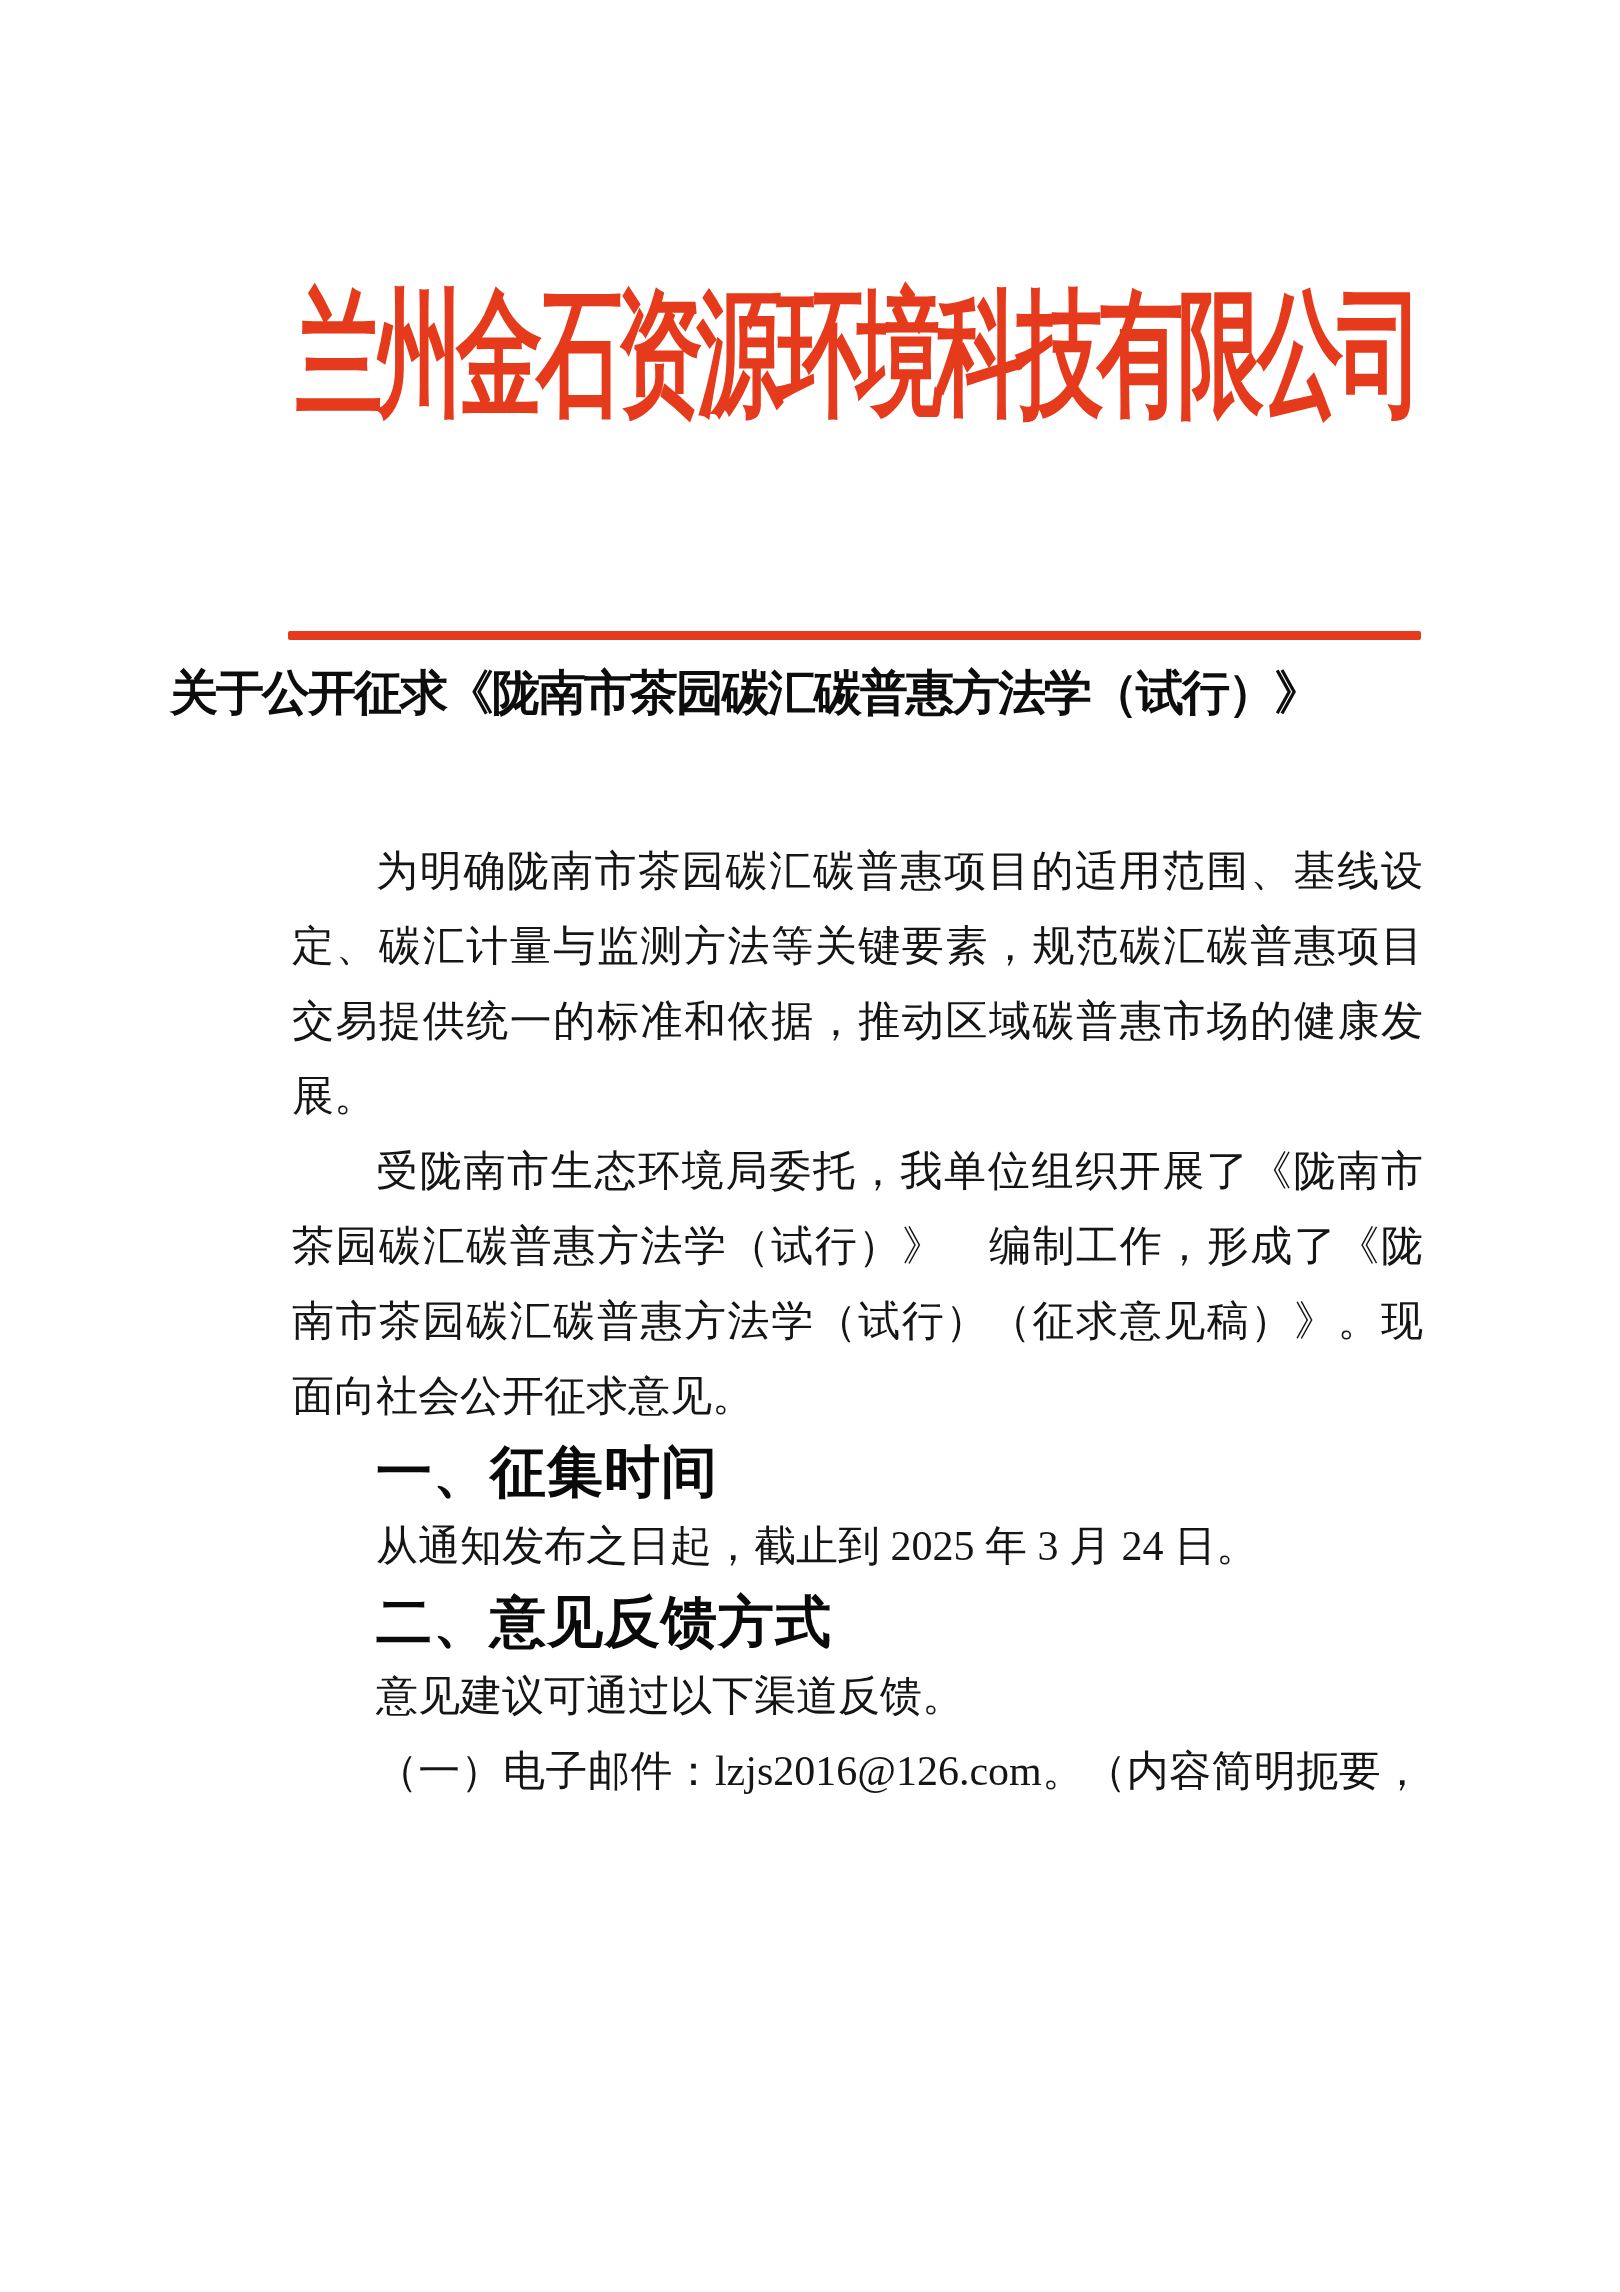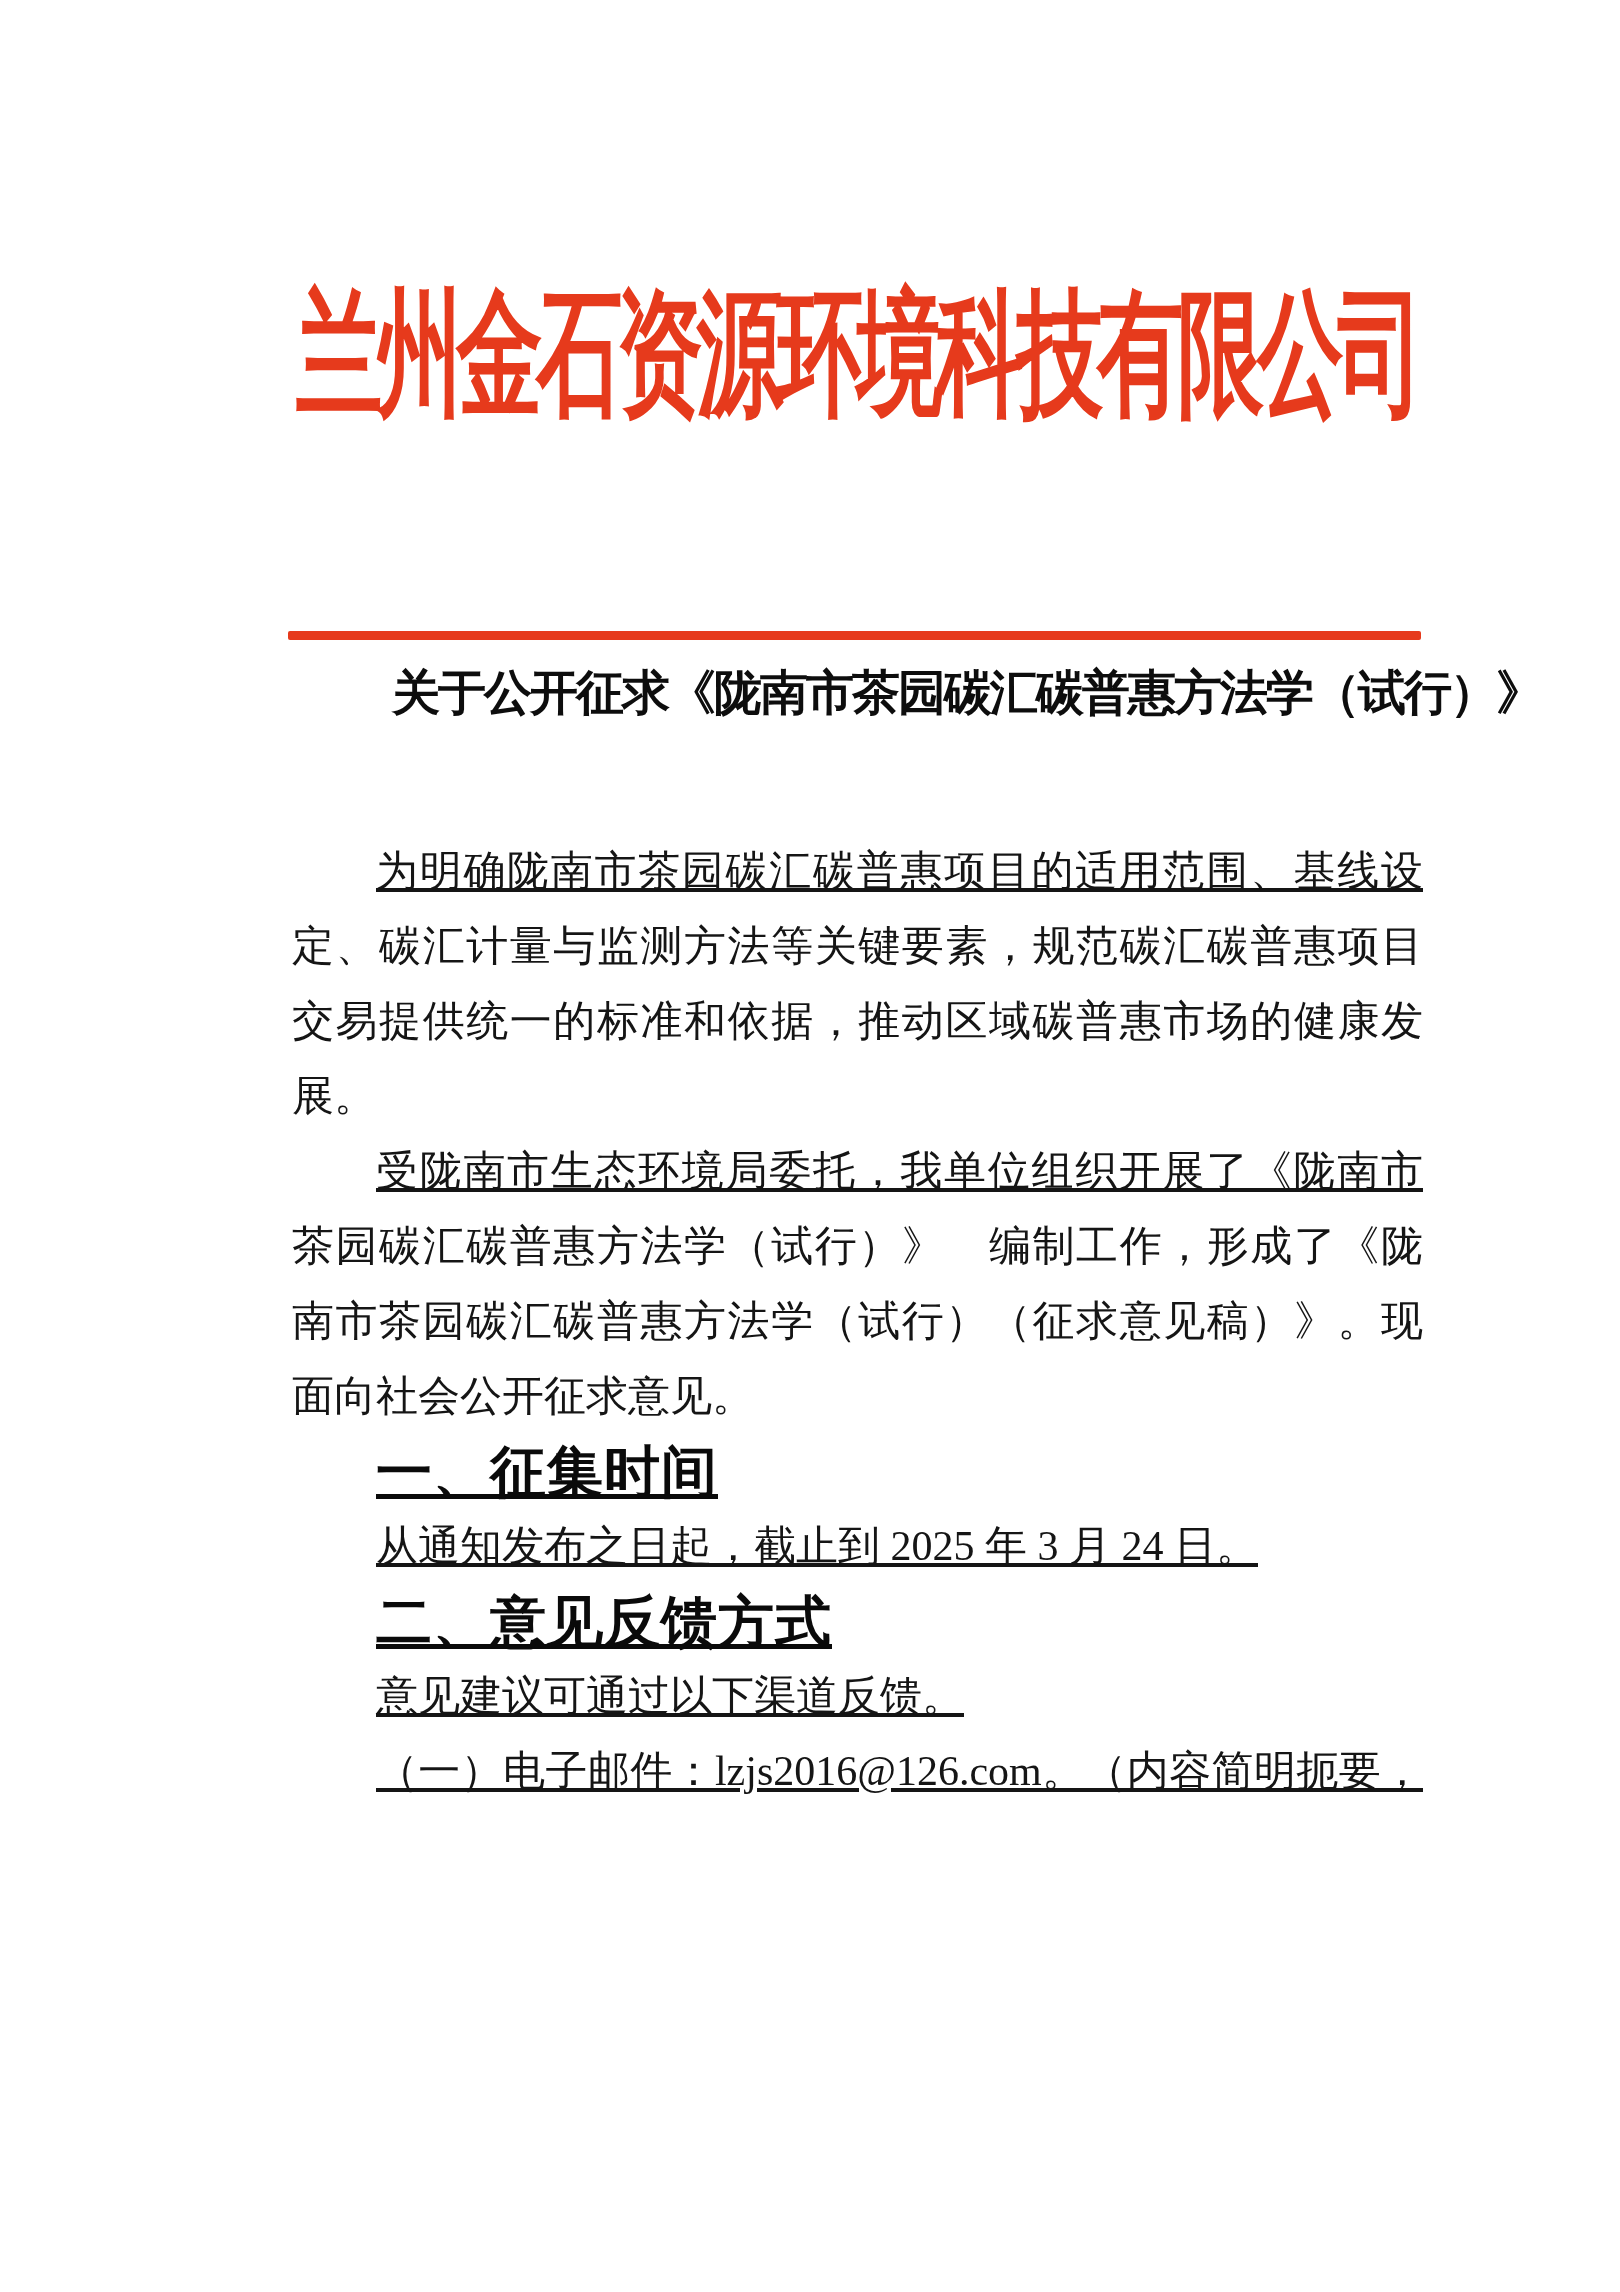--- a/index.html
+++ b/index.html
@@ -39,21 +39,21 @@
     top: 631px; left: 241px;
     width: 1133px; height: 8.8px;
     background: var(--accent);
     border-radius: 2px;
   }
 
   
   .doc-title {
     position: absolute;
     top: 650px; left: 123px; width: 1372px;
-    text-align: right;
+    text-align: left;
     font-weight: bold;
     font-size: 48px;
     line-height: 86px;
     letter-spacing: -2px;
     color: #0d0d0d;
     white-space: nowrap;
   }
 
   
   .body-block {
@@ -67,21 +67,21 @@
     font-size: 42px;
     white-space: nowrap;
     color: var(--ink);
   }
   .line.fill {
     text-align: justify;
     text-align-last: justify;
     text-justify: inter-character;
     white-space: normal;
   }
-  .line.indent { padding-left: 84px; text-decoration: underline; }
+  .line.indent { padding-left: 84px; }
   .line.heading {
     font-family: "Liberation Sans", "DejaVu Sans", sans-serif;
     font-weight: 700;
     font-size: 56px;
     letter-spacing: 1px;
     color: #0a0a0a;
   }
 </style>
 </head>
 <body>

